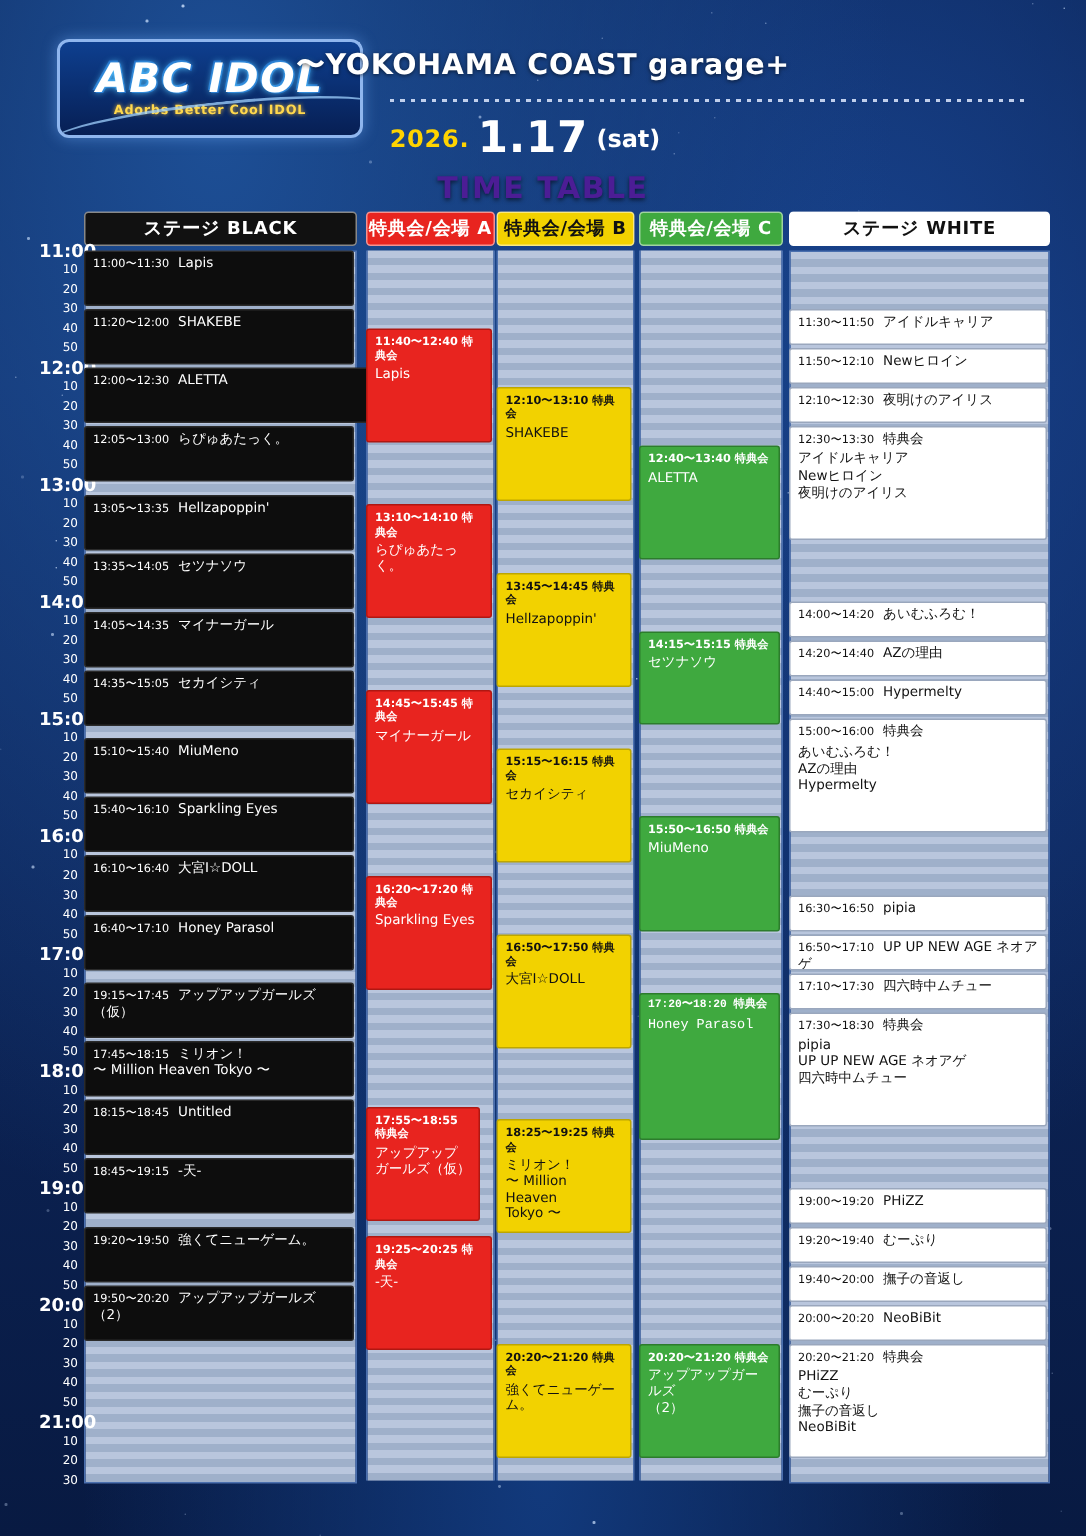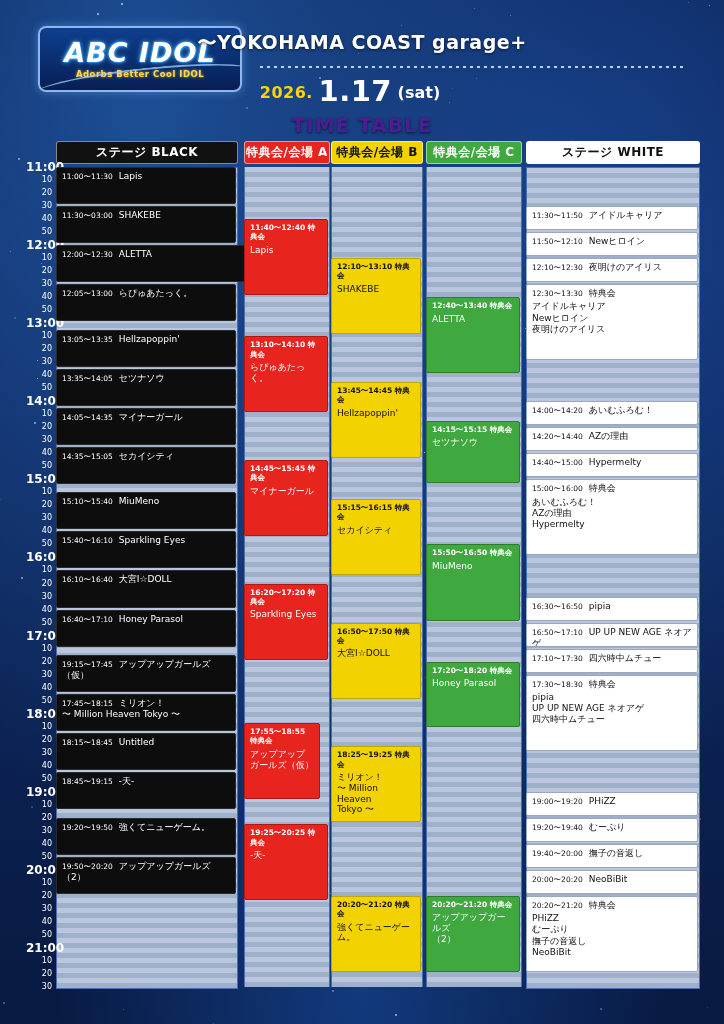--- a/index.html
+++ b/index.html
@@ -355,21 +355,21 @@
     <div class="tick" style="top:737.8730158730159px;">10</div>
     <div class="tick" style="top:750.8888888888889px;">20</div>
     <div class="tick" style="top:763.9047619047619px;">30</div>
     <div class="tick" style="top:776.9206349206349px;">40</div>
     <div class="tick" style="top:789.936507936508px;">50</div>
     <div class="tick hour" style="top:800.952380952381px;">21:00</div>
     <div class="tick" style="top:815.968253968254px;">10</div>
     <div class="tick" style="top:828.984126984127px;">20</div>
     <div class="tick" style="top:842px;">30</div>
     <div class="slot slot-black" style="left:30px;top:26px;width:180px;height:37.04761904761905px;"><span class="t">11:00〜11:30</span><span class="n">Lapis</span></div>
-    <div class="slot slot-black" style="left:30px;top:65.04761904761905px;width:180px;height:37.04761904761905px;"><span class="t">11:30〜03:00</span><span class="n">SHAKEBE</span></div>
+    <div class="slot slot-black" style="left:30px;top:65.04761904761905px;width:180px;height:37.04761904761905px;"><span class="t">11:20〜12:00</span><span class="n">SHAKEBE</span></div>
     <div class="slot slot-black" style="left:30px;top:104.0952380952381px;width:210px;height:37.047619047619065px;"><span class="t">12:00〜12:30</span><span class="n">ALETTA</span></div>
     <div class="slot slot-black" style="left:30px;top:143.14285714285717px;width:180px;height:37.04761904761904px;"><span class="t">12:05〜13:00</span><span class="n">らぴゅあたっく。</span></div>
     <div class="slot slot-black" style="left:30px;top:188.6984126984127px;width:180px;height:37.04761904761904px;"><span class="t">13:05〜13:35</span><span class="n">Hellzapoppin'</span></div>
     <div class="slot slot-black" style="left:30px;top:227.74603174603175px;width:180px;height:37.047619047619094px;"><span class="t">13:35〜14:05</span><span class="n">セツナソウ</span></div>
     <div class="slot slot-black" style="left:30px;top:266.79365079365084px;width:180px;height:37.04761904761904px;"><span class="t">14:05〜14:35</span><span class="n">マイナーガール</span></div>
     <div class="slot slot-black" style="left:30px;top:305.8412698412699px;width:180px;height:37.04761904761904px;"><span class="t">14:35〜15:05</span><span class="n">セカイシティ</span></div>
     <div class="slot slot-black" style="left:30px;top:351.3968253968254px;width:180px;height:37.04761904761904px;"><span class="t">15:10〜15:40</span><span class="n">MiuMeno</span></div>
     <div class="slot slot-black" style="left:30px;top:390.44444444444446px;width:180px;height:37.04761904761904px;"><span class="t">15:40〜16:10</span><span class="n">Sparkling Eyes</span></div>
     <div class="slot slot-black" style="left:30px;top:429.4920634920635px;width:180px;height:37.04761904761904px;"><span class="t">16:10〜16:40</span><span class="n">大宮I☆DOLL</span></div>
     <div class="slot slot-black" style="left:30px;top:468.53968253968253px;width:180px;height:37.047619047619094px;"><span class="t">16:40〜17:10</span><span class="n">Honey Parasol</span></div>
@@ -388,21 +388,21 @@
       <span class="name">らぴゅあたっく。</span>
     </div>
     <div class="slot slot-red" style="left:218px;top:318.8571428571429px;width:84px;height:76.09523809523807px;">
       <span class="hdr">14:45〜15:45  <span class="bonus">特典会</span></span>
       <span class="name">マイナーガール</span>
     </div>
     <div class="slot slot-red" style="left:218px;top:442.5079365079365px;width:84px;height:76.09523809523819px;">
       <span class="hdr">16:20〜17:20  <span class="bonus">特典会</span></span>
       <span class="name">Sparkling Eyes</span>
     </div>
-    <div class="slot slot-red" style="left:218px;top:582px;width:76px;height:76.09523809523819px;">
+    <div class="slot slot-red" style="left:218px;top:597px;width:76px;height:76.09523809523819px;">
       <span class="hdr">17:55〜18:55  <span class="bonus">特典会</span></span>
       <span class="name">アップアップガールズ（仮）</span>
     </div>
     <div class="slot slot-red" style="left:218px;top:683.3015873015873px;width:84px;height:76.09523809523807px;">
       <span class="hdr">19:25〜20:25  <span class="bonus">特典会</span></span>
       <span class="name">-天-</span>
     </div>
     <div class="slot slot-yellow" style="left:305px;top:117.11111111111111px;width:90px;height:76.0952380952381px;">
       <span class="hdr">12:10〜13:10  <span class="bonus">特典会</span></span>
       <span class="name">SHAKEBE</span>
@@ -432,21 +432,21 @@
       <span class="name">ALETTA</span>
     </div>
     <div class="slot slot-green" style="left:400px;top:279.80952380952385px;width:94px;height:62px;">
       <span class="hdr">14:15〜15:15  <span class="bonus">特典会</span></span>
       <span class="name">セツナソウ</span>
     </div>
     <div class="slot slot-green" style="left:400px;top:403.46031746031747px;width:94px;height:76.09523809523807px;">
       <span class="hdr">15:50〜16:50  <span class="bonus">特典会</span></span>
       <span class="name">MiuMeno</span>
     </div>
-    <div class="slot slot-green" style="left:400px;top:520.6031746031747px;width:94px;height:65px;">
+    <div class="slot slot-green" style="left:400px;top:520.6031746031747px;width:94px;height:98px;font-family:Liberation Mono, monospace;">
       <span class="hdr">17:20〜18:20  <span class="bonus">特典会</span></span>
       <span class="name">Honey Parasol</span>
     </div>
     <div class="slot slot-green" style="left:400px;top:754.8888888888889px;width:94px;height:76.09523809523807px;">
       <span class="hdr">20:20〜21:20  <span class="bonus">特典会</span></span>
       <span class="name">アップアップガールズ<br>（2）</span>
     </div>
     <div class="slot slot-white" style="left:500px;top:65.04761904761905px;width:172px;height:24.031746031746025px;"><span class="t">11:30〜11:50</span><span class="n">アイドルキャリア</span></div>
     <div class="slot slot-white" style="left:500px;top:91.07936507936508px;width:172px;height:24.03174603174604px;"><span class="t">11:50〜12:10</span><span class="n">Newヒロイン</span></div>
     <div class="slot slot-white" style="left:500px;top:117.11111111111111px;width:172px;height:24.031746031746053px;"><span class="t">12:10〜12:30</span><span class="n">夜明けのアイリス</span></div>

